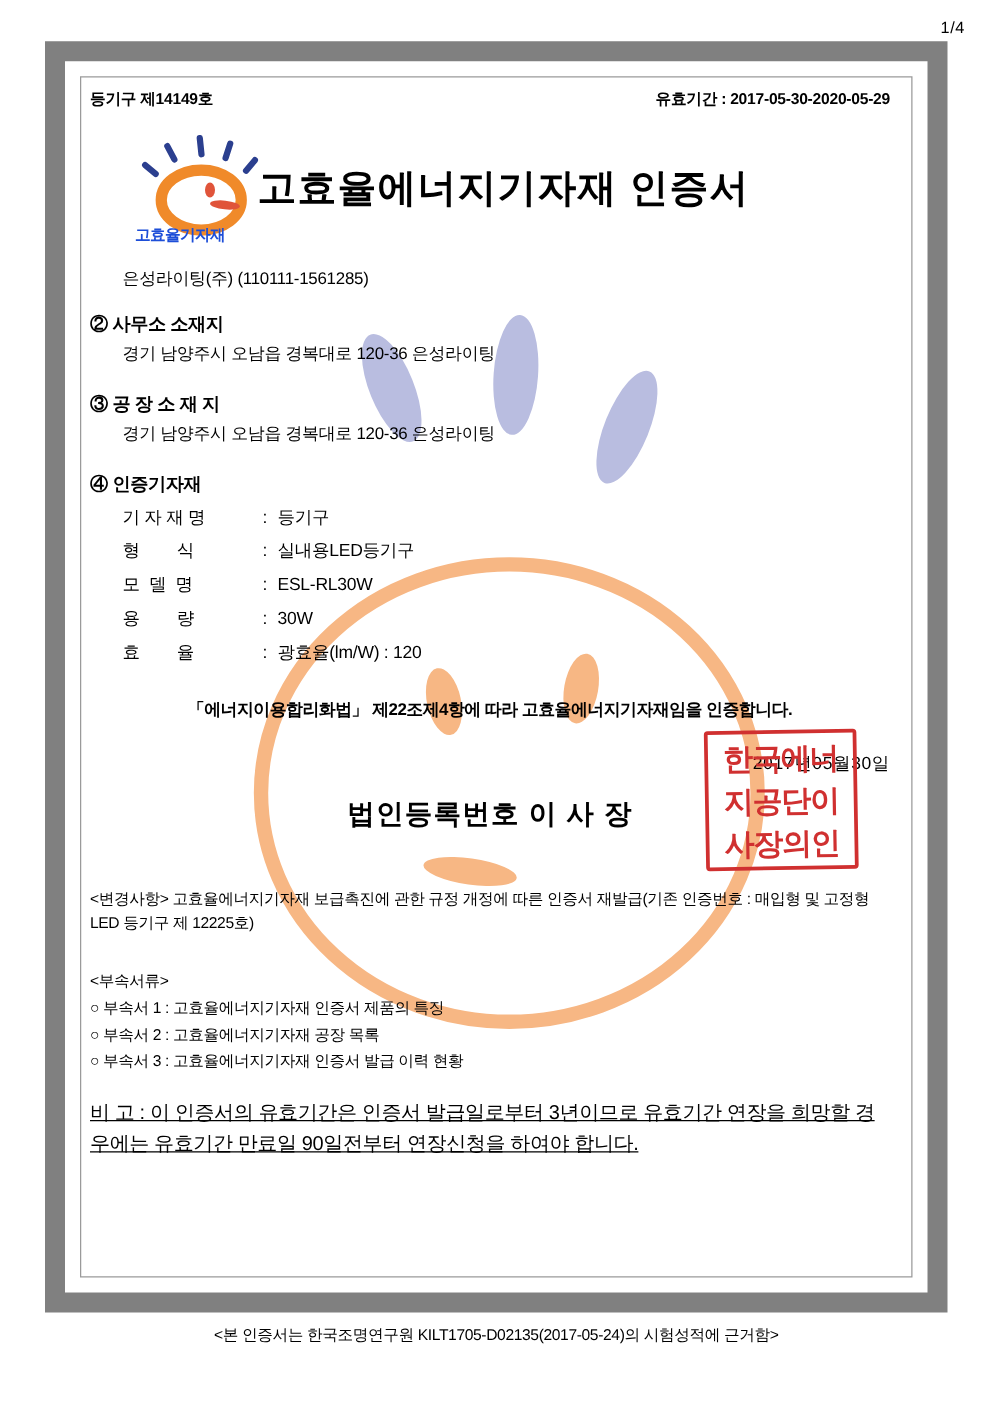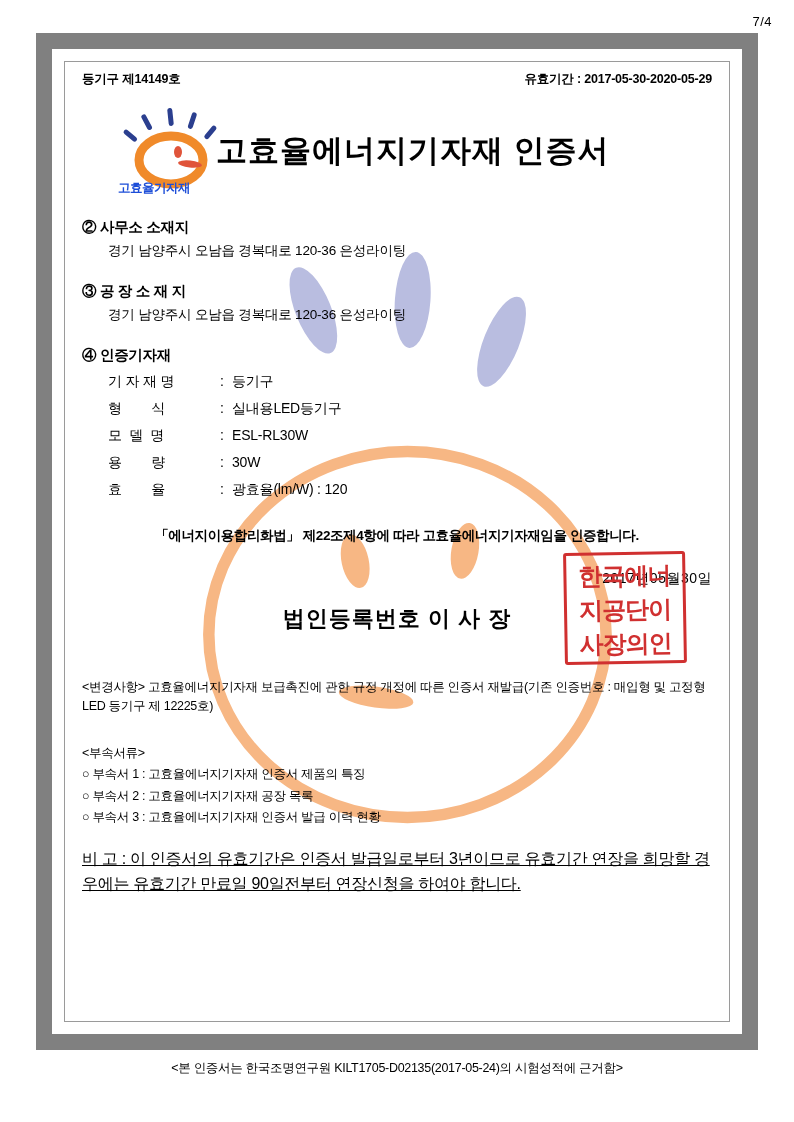--- a/index.html
+++ b/index.html
@@ -50,21 +50,21 @@
     bottom: 12px;
     border: 1px solid #9a9a9a;
     box-sizing: border-box;
   }
   .content {
     position: absolute;
     left: 0;
     top: 0;
     right: 0;
     bottom: 0;
-    padding: 22px 30px 10px 30px;
+    padding: 22px 30px 10px 20px;
     box-sizing: border-box;
     z-index: 5;
   }
   
   .hdr-row {
     display: flex;
     justify-content: space-between;
     align-items: flex-start;
     font-size: 12.5px;
     letter-spacing: -0.2px;
@@ -215,21 +215,21 @@
   .watermark {
     position: absolute;
     left: 0; top: 0; right: 0; bottom: 0;
     z-index: 1;
     pointer-events: none;
   }
 </style>
 </head>
 <body>
 
-<div class="page-number">7/4</div>
+<div class="page-number">1/4</div>
 
 <div class="outer-frame">
   <div class="white-inset">
     <div class="thin-border"></div>
 
     <svg class="watermark" viewBox="0 0 660 960" preserveAspectRatio="none">
 
       <ellipse cx="340" cy="560" rx="190" ry="175" fill="none" stroke="#f7b784" stroke-width="11"></ellipse>
 
       <ellipse cx="290" cy="490" rx="13" ry="26" fill="#f7b784" transform="rotate(-12 290 490)"></ellipse>
@@ -265,20 +265,21 @@
 
             <ellipse cx="62" cy="44" rx="4" ry="6" fill="#e0543a"></ellipse>
             <ellipse cx="74" cy="56" rx="12" ry="3.5" fill="#e0543a" transform="rotate(6 74 56)"></ellipse>
           </svg>
         </div>
         <div class="logo-caption">고효율기자재</div>
         <div class="title-text">고효율에너지기자재 인증서</div>
       </div>
 
       <div class="section">
+        <div class="sec-body">은성라이팅(주) (110111-1561285)</div>
       </div>
 
       <div class="section gap-md">
         <div class="sec-head">② 사무소 소재지</div>
         <div class="sec-body">경기 남양주시 오남읍 경복대로 120-36 은성라이팅</div>
       </div>
 
       <div class="section gap-lg">
         <div class="sec-head">③ 공 장 소 재 지</div>
         <div class="sec-body">경기 남양주시 오남읍 경복대로 120-36 은성라이팅</div>

